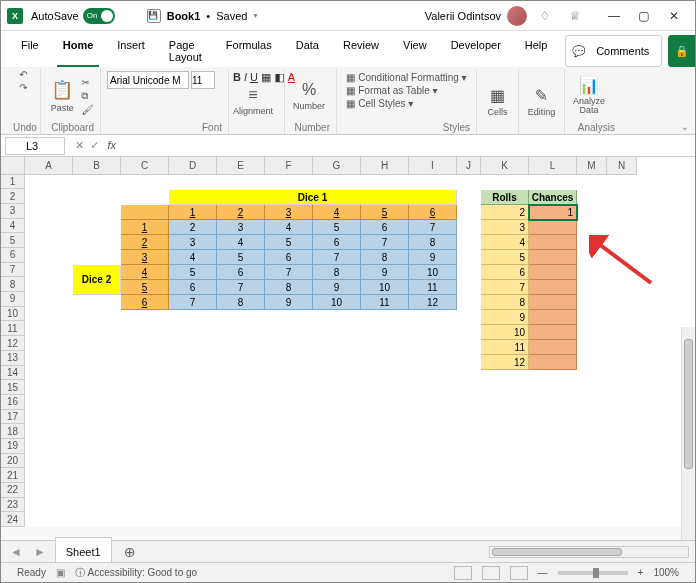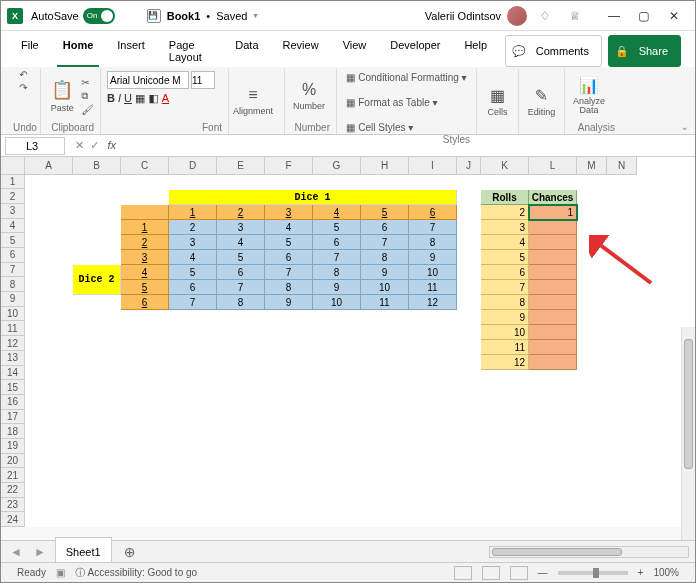--- a/index.html
+++ b/index.html
@@ -54,21 +54,21 @@
 .corner, .colhdr, .rowhdr { background: #eee; border-right: 1px solid #ccc; border-bottom: 1px solid #ccc; font-size: 10px; color: #555; display: flex; align-items: center; justify-content: center; }
 .corner { width: 24px; height: 18px; }
 .colhdr { height: 18px; }
 .rowhdr { width: 24px; height: 15px; }
 .gridwrap { display: flex; flex-direction: column; }
 .colrow { display: flex; }
 .cells { position: relative; }
 .cell { position: absolute; border-right: 1px solid #d4d4d4; border-bottom: 1px solid #d4d4d4; font-size: 10px; display: flex; align-items: center; padding: 0 3px; }
 
 
-.yellow-hdr { background: #ffff00; font-weight: bold; justify-content: center; font-family: Liberation Mono, monospace; }
+.yellow-hdr { background: #ffff00; font-weight: bold; justify-content: center; }
 .amber-hdr { background: #fbbf5d; border-color: #c98b2b; justify-content: center; text-decoration: underline; }
 .blue-cell { background: #b8d3e8; border-color: #7aa8cc; justify-content: center; }
 .lime-hdr { background: #c5e0b4; border-color: #86a76f; font-weight: bold; justify-content: center; }
 .orange-cell { background: #f4b183; border-color: #c58553; justify-content: flex-end; }
 .yellow-col { background: #ffe699; border-color: #d4b86c; justify-content: flex-end; }
 .selected-cell { outline: 2px solid #107c41; outline-offset: -1px; z-index: 2; }
 
 
 .arrow { position: absolute; left: 588px; top: 234px; pointer-events: none; }
 
@@ -122,20 +122,21 @@
     <span>▢</span>
     <span>✕</span>
   </div>
 </div>
 
 <div class="tabs">
   <span>File</span>
   <span class="active">Home</span>
   <span>Insert</span>
   <span>Page Layout</span>
+  <span>Formulas</span>
   <span>Data</span>
   <span>Review</span>
   <span>View</span>
   <span>Developer</span>
   <span>Help</span>
   <div class="right">
     <span class="comments-btn">💬 <span>Comments</span></span>
     <span class="share-btn">🔒 <span>Share</span> </span>
   </div>
 </div>
@@ -156,21 +157,21 @@
       </div>
       <div style="display:flex;flex-direction:column;gap:2px">
         <span>✂</span>
         <span>⧉</span>
         <span>🖌</span>
       </div>
     </div>
     <div class="group-label">Clipboard</div>
   </div>
   <div class="group" style="width:128px">
-    <div class="group-content" style="flex-direction:column;align-items:flex-start;gap:3px;padding-top:2px">
+    <div class="group-content" style="flex-direction:row;align-items:flex-start;gap:18px;padding-top:2px">
       <div style="display:flex;gap:2px">
         <input class="fontbox" value="Arial Unicode M" style="">
         <input class="sizebox" value="11" style="">
       </div>
       <div class="font-btns">
         <span style="font-weight:bold">B</span>
         <span style="font-style:italic">I</span>
         <span style="text-decoration:underline">U</span>
         <span>▦</span>
         <span>◧</span>
@@ -191,21 +192,21 @@
   <div class="group" style="width:52px">
     <div class="group-content">
         <div class="big-btn">
           <span style="font-size:16px">%</span>
           <span>Number</span>
         </div>
       </div>
     <div class="group-label">Number</div>
   </div>
   <div class="group" style="width:140px">
-    <div class="group-content" style="flex-direction:column;align-items:flex-start;gap:12px;padding-top:2px">
+    <div class="group-content" style="flex-direction:column;align-items:flex-start;gap:0;padding-top:2px">
       <span class="small-btn">▦ <span>Conditional Formatting</span> ▾</span>
       <span class="small-btn">▦ <span>Format as Table</span> ▾</span>
       <span class="small-btn">▦ <span>Cell Styles</span> ▾</span>
     </div>
     <div class="group-label">Styles</div>
   </div>
   <div class="group" style="width:42px">
     <div class="group-content">
         <div class="big-btn">
           <span style="font-size:16px">▦</span>

